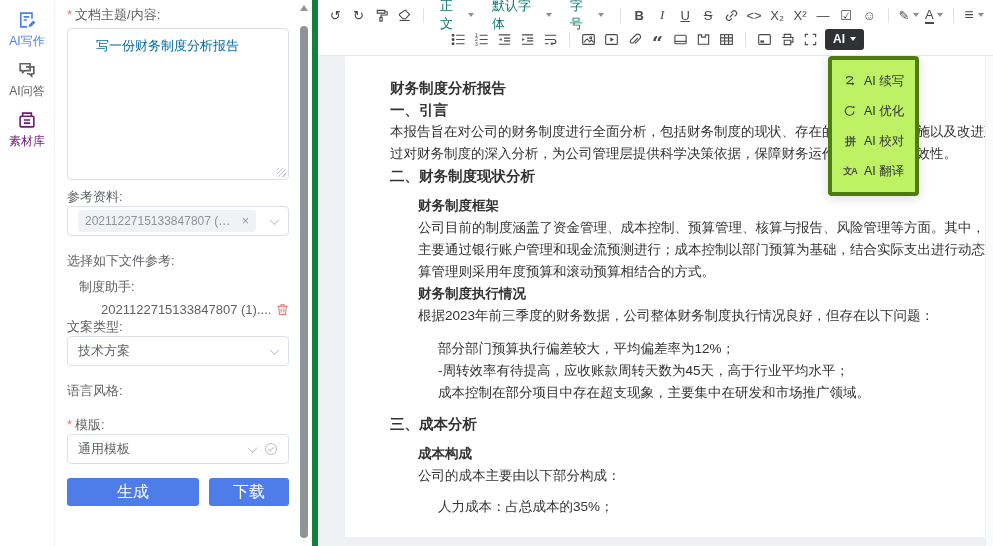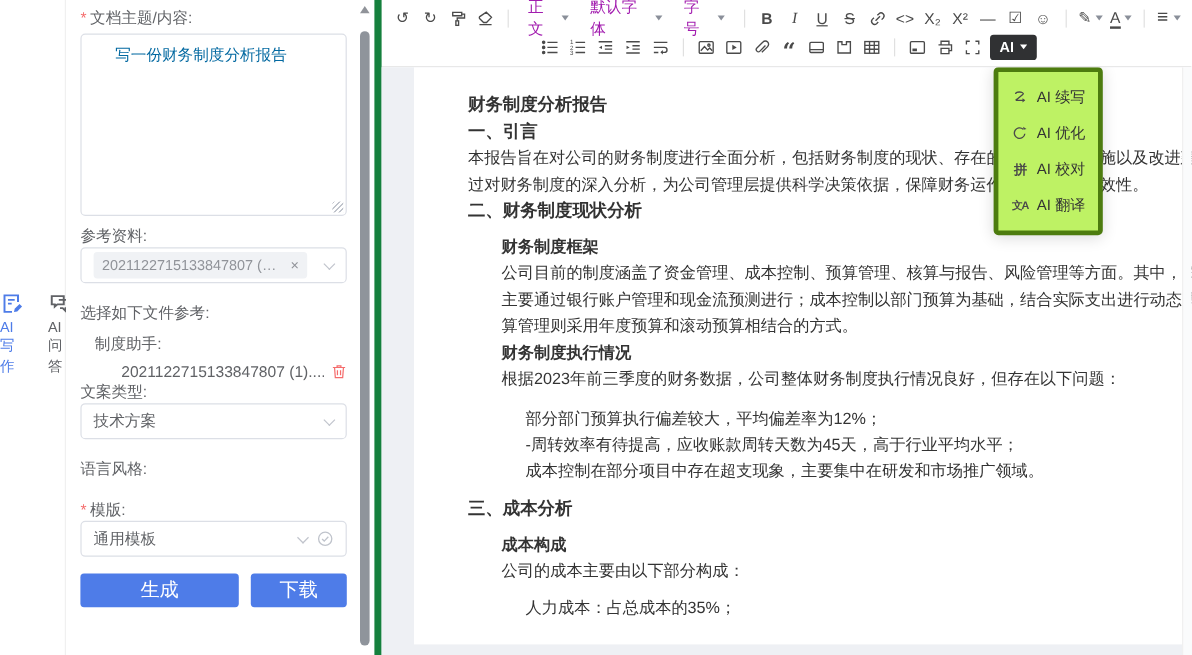--- a/index.html
+++ b/index.html
@@ -2,21 +2,21 @@
 <html><head>
 <meta charset="utf-8">
 <style>
   *{box-sizing:border-box;margin:0;padding:0}
   html,body{width:993px;height:546px;overflow:hidden}
   body{font-family:"Liberation Sans","DejaVu Sans",sans-serif;background:#fff;display:flex;color:#333}
   svg{display:block}
 
   
   .leftnav{width:55px;flex:none;background:#fff;border-right:1px solid #f0f0f0;
-           display:flex;flex-direction:row;align-items:center;padding-top:10px;gap:20px}
+           display:flex;flex-direction:column;align-items:center;padding-top:10px;gap:10px}
   .nav-item{display:flex;flex-direction:column;align-items:center;gap:3px;font-size:12px;color:#606266;cursor:pointer}
   .nav-item svg{width:20px;height:20px}
   .nav-item.active{color:#4e7ce8}
   .nav-item.dark{color:#701a75}
 
   
   .panel{width:263px;flex:none;position:relative;background:#fff;border-right:6px solid #15803d;
          padding:6px 23px 0 12px}
   .flabel{font-size:13px;color:#606266;height:18px;line-height:18px;white-space:nowrap}
   .star{color:#f56c6c;margin-right:3px}
@@ -53,21 +53,21 @@
   .toolbar{background:#fff;border-bottom:1px solid #e8e8e8;padding:3px 6px 4px;flex:none}
   .trow{display:flex;align-items:center;justify-content:center;height:24px}
   .tbtn{min-width:23px;height:22px;display:flex;align-items:center;justify-content:center;
       color:#4a4a4a;font-size:13px;border-radius:3px;padding:0 3px;cursor:pointer}
   .tbtn svg{width:15px;height:15px;stroke:currentColor;fill:none;stroke-width:1.2}
   .g-bold{font-weight:bold}.g-italic{font-style:italic;font-family:"Liberation Serif",serif}
   .g-under{text-decoration:underline}.g-strike{text-decoration:line-through}
   .g-quote{font-family:"DejaVu Serif",serif;font-size:19px;font-weight:bold;line-height:10px;padding-top:8px}
   .g-align{font-size:16px}
   .tsep{width:1px;height:15px;background:#e0e0e0;margin:0 7px;flex:none}
-  .tselect{display:flex;align-items:center;gap:2px;font-size:13px;color:#a21caf;padding:0 9px;cursor:pointer;height:22px;border-radius:3px}
+  .tselect{display:flex;align-items:center;gap:2px;font-size:13px;color:#0f766e;padding:0 9px;cursor:pointer;height:22px;border-radius:3px}
   .caret{width:0;height:0;border-left:3.8px solid transparent;border-right:3.8px solid transparent;
       border-top:4.5px solid #8a8f99;flex:none}
   .ai-btn{background:#303133;color:#fff;border-radius:3px;height:21px;padding:0 8px;display:flex;
       align-items:center;gap:5px;font-size:12px;font-weight:bold;cursor:pointer;margin-left:3px}
   .ai-btn .caret{border-top-color:#fff}
 
   
   .canvas{flex:1;background:#eef0f4;position:relative;overflow:hidden}
   .page{background:#fff;width:716px;margin-left:27px;height:481px;padding:21px 14px 0 45px;
       font-size:13.5px;line-height:22px;color:#333;cursor:text}

